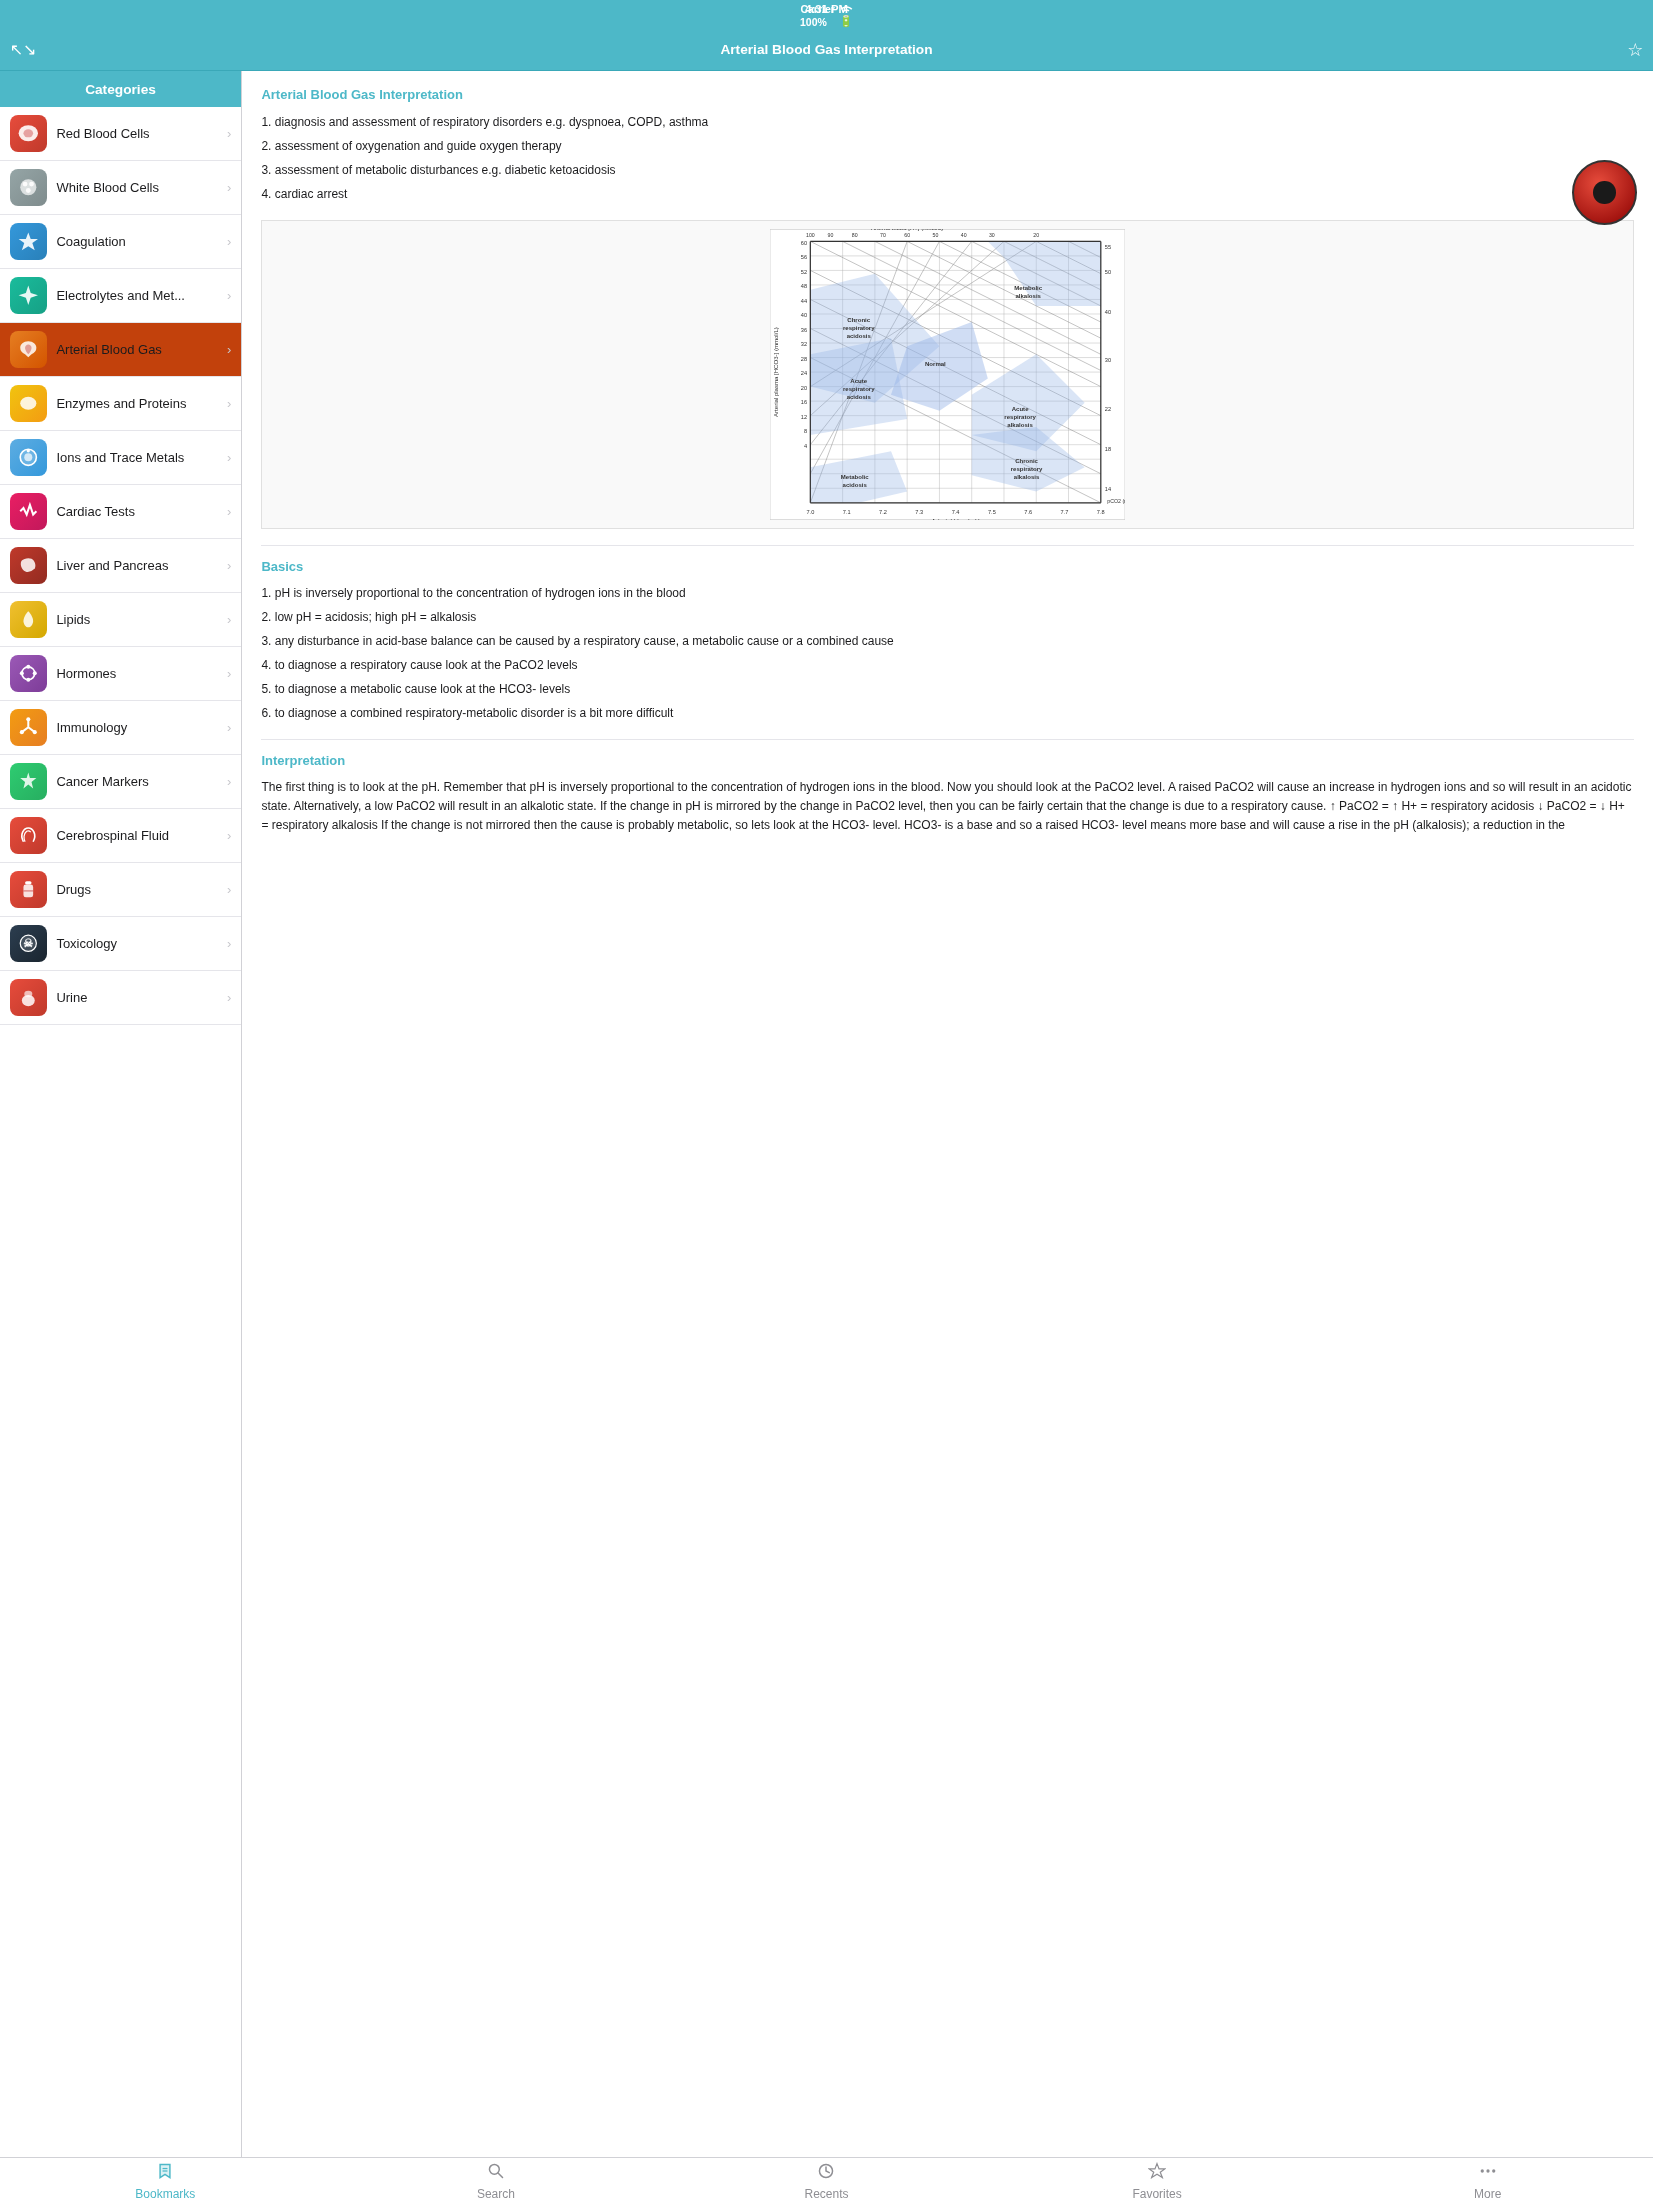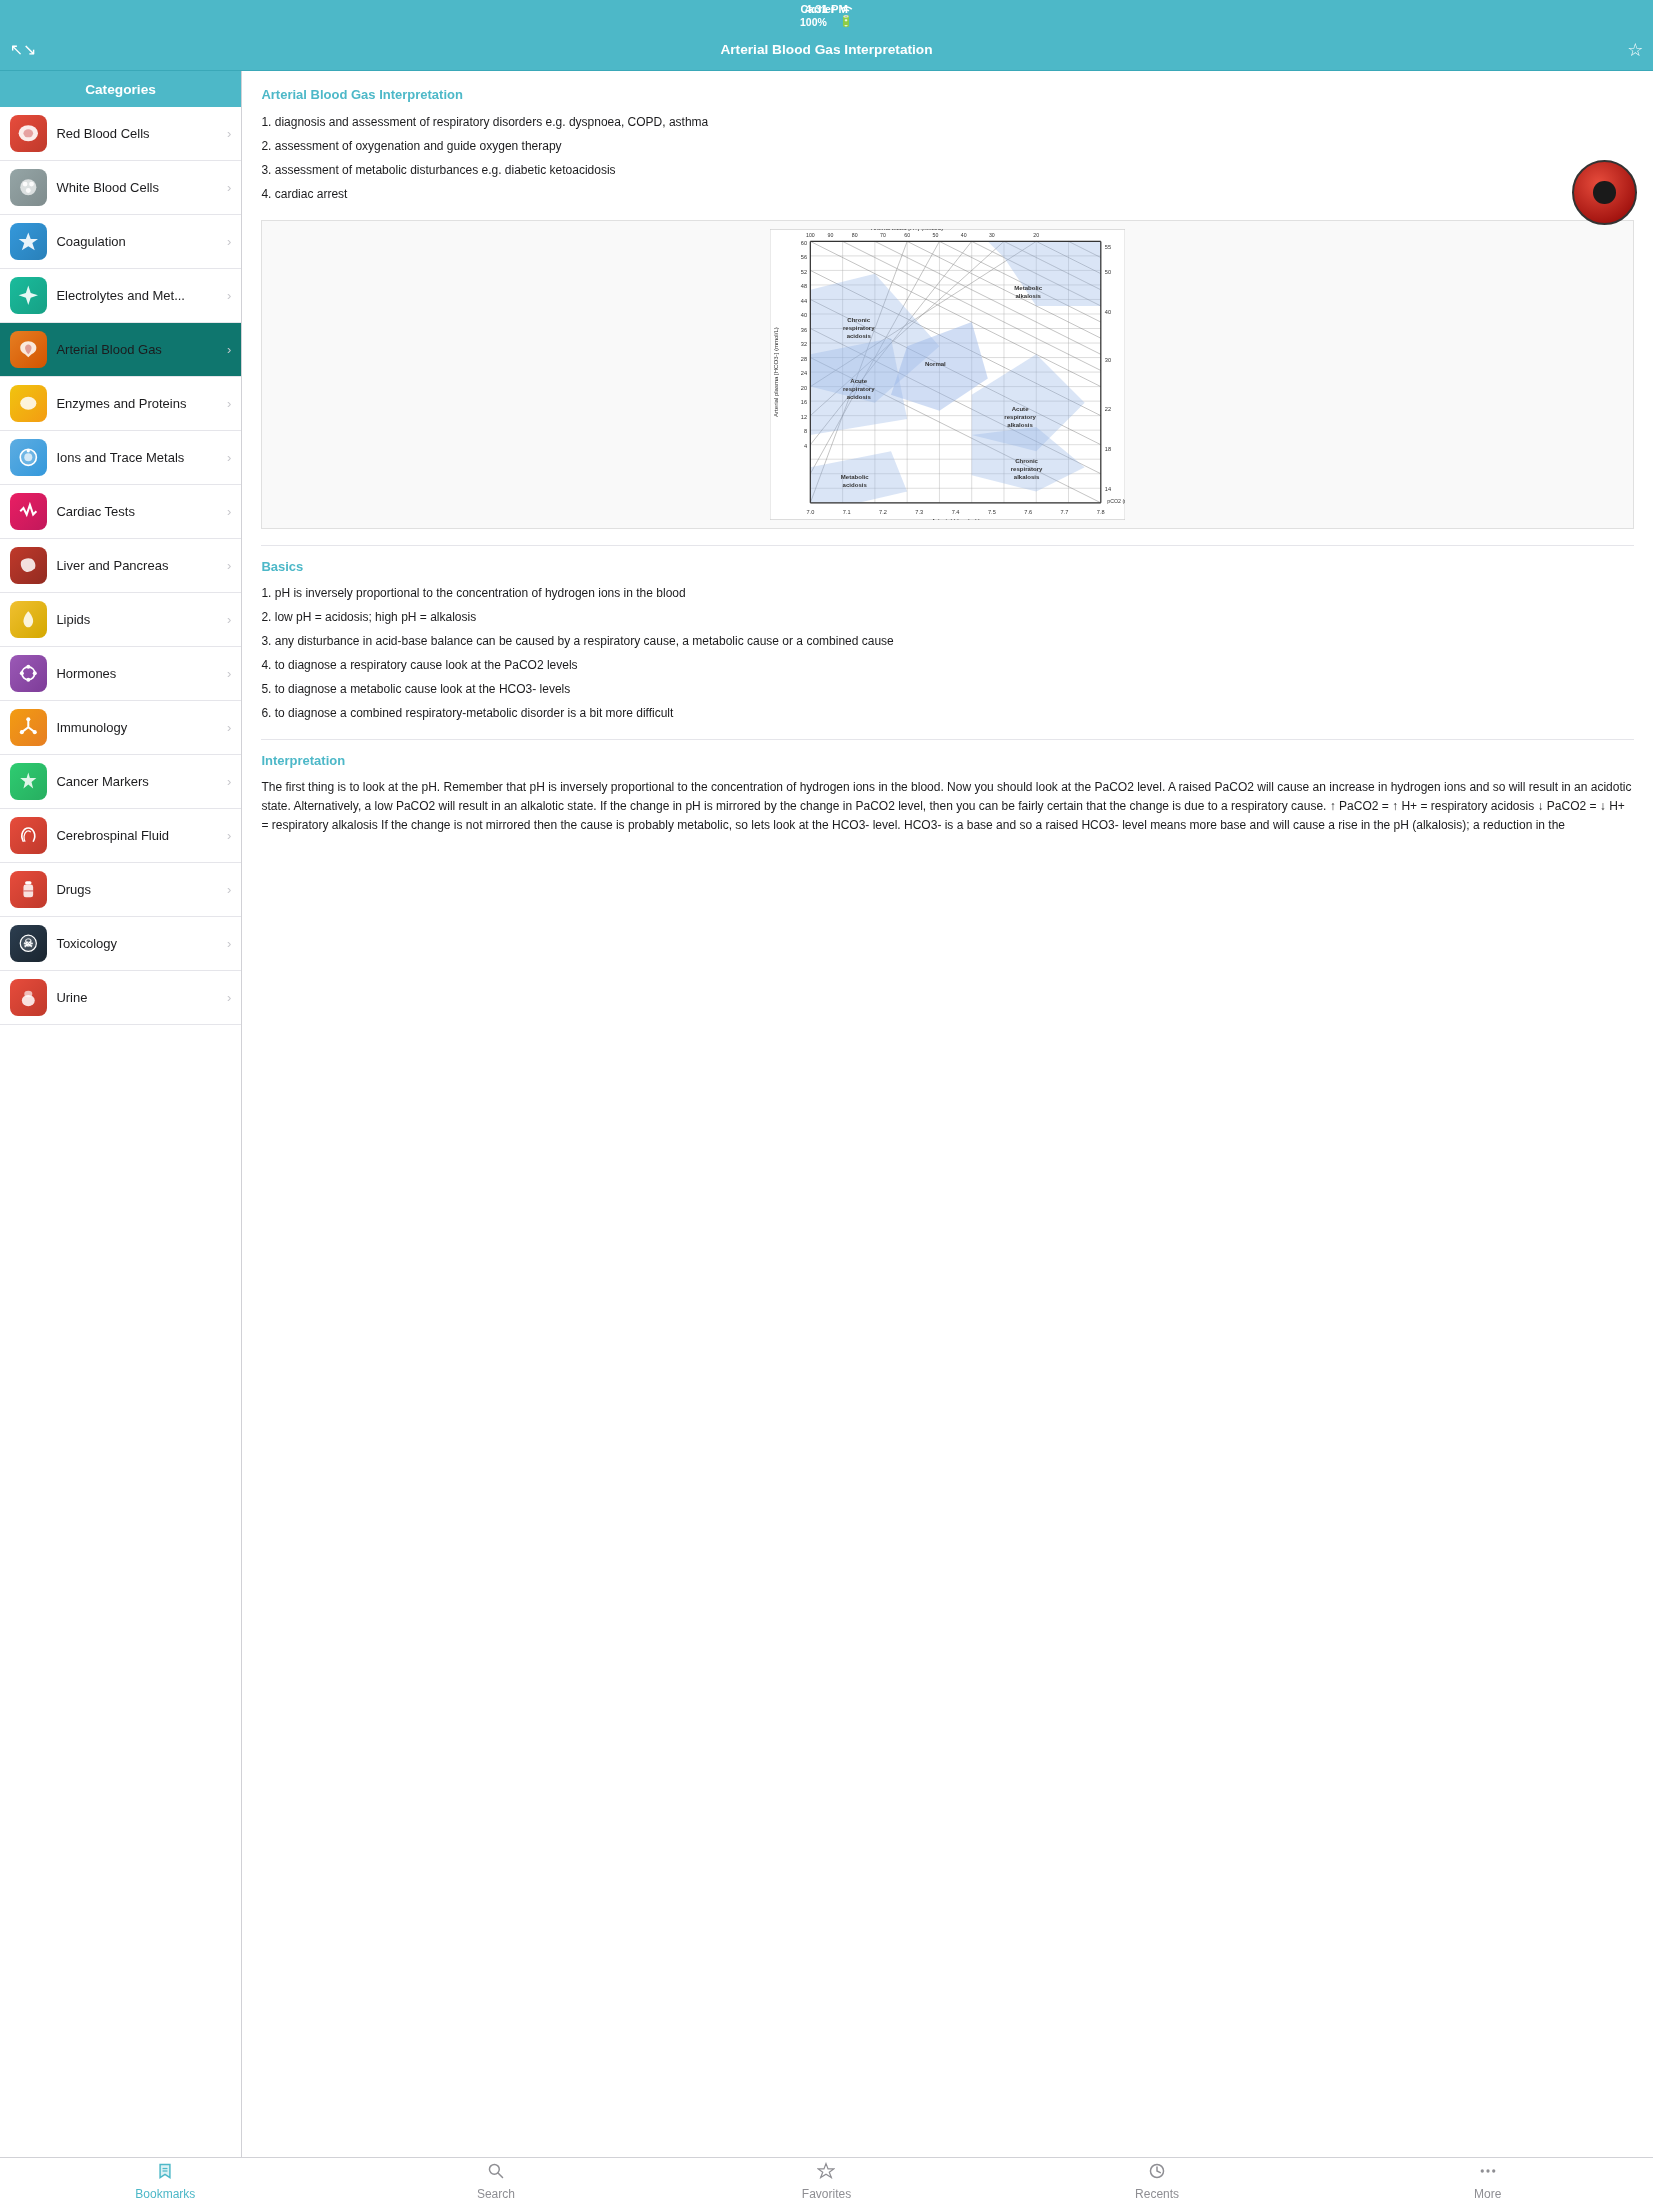--- a/index.html
+++ b/index.html
@@ -64,21 +64,21 @@
     }
     .sidebar-item {
       display: flex;
       align-items: center;
       padding: 8px 9.7px;
       border-bottom: 0.8px solid #e5e5ea;
       cursor: pointer;
       background: white;
       min-height: 50px;
     }
-    .sidebar-item.active { background: #0f766e; }
+    .sidebar-item.active { background: #c2410c; }
     .sidebar-icon {
       width: 37px;
       height: 37px;
       border-radius: 8px;
       margin-right: 9.7px;
       flex-shrink: 0;
       display: flex;
       align-items: center;
       justify-content: center;
       font-size: 18px;
@@ -630,30 +630,30 @@
       </div>
       <div class="tab-item">
         <span class="tab-icon"><svg width="18" height="18" viewBox="0 0 22 22" fill="none">
             <circle cx="9" cy="9" r="6" stroke="#8e8e93" stroke-width="1.8"></circle>
             <line x1="13.5" y1="13.5" x2="19" y2="19" stroke="#8e8e93" stroke-width="1.8" stroke-linecap="round"></line>
           </svg></span>
         <span class="tab-label">Search</span>
       </div>
       <div class="tab-item">
         <span class="tab-icon"><svg width="18" height="18" viewBox="0 0 22 22" fill="none">
-            <polygon points="11,2 13.5,8.5 20.5,8.5 15,12.5 17.5,19 11,15 4.5,19 7,12.5 1.5,8.5 8.5,8.5" stroke="#8e8e93" stroke-width="1.5" fill="none"></polygon>
-          </svg></span>
-        <span class="tab-label">Favorites</span>
-      </div>
-      <div class="tab-item">
-        <span class="tab-icon"><svg width="18" height="18" viewBox="0 0 22 22" fill="none">
             <circle cx="11" cy="11" r="8" stroke="#8e8e93" stroke-width="1.8"></circle>
             <polyline points="11,6 11,11 15,13" stroke="#8e8e93" stroke-width="1.8" stroke-linecap="round"></polyline>
           </svg></span>
         <span class="tab-label">Recents</span>
+      </div>
+      <div class="tab-item">
+        <span class="tab-icon"><svg width="18" height="18" viewBox="0 0 22 22" fill="none">
+            <polygon points="11,2 13.5,8.5 20.5,8.5 15,12.5 17.5,19 11,15 4.5,19 7,12.5 1.5,8.5 8.5,8.5" stroke="#8e8e93" stroke-width="1.5" fill="none"></polygon>
+          </svg></span>
+        <span class="tab-label">Favorites</span>
       </div>
       <div class="tab-item">
         <span class="tab-icon"><svg width="18" height="18" viewBox="0 0 22 22">
             <circle cx="4" cy="11" r="2" fill="#8e8e93"></circle>
             <circle cx="11" cy="11" r="2" fill="#8e8e93"></circle>
             <circle cx="18" cy="11" r="2" fill="#8e8e93"></circle>
           </svg></span>
         <span class="tab-label">More</span>
       </div>
     </div>

